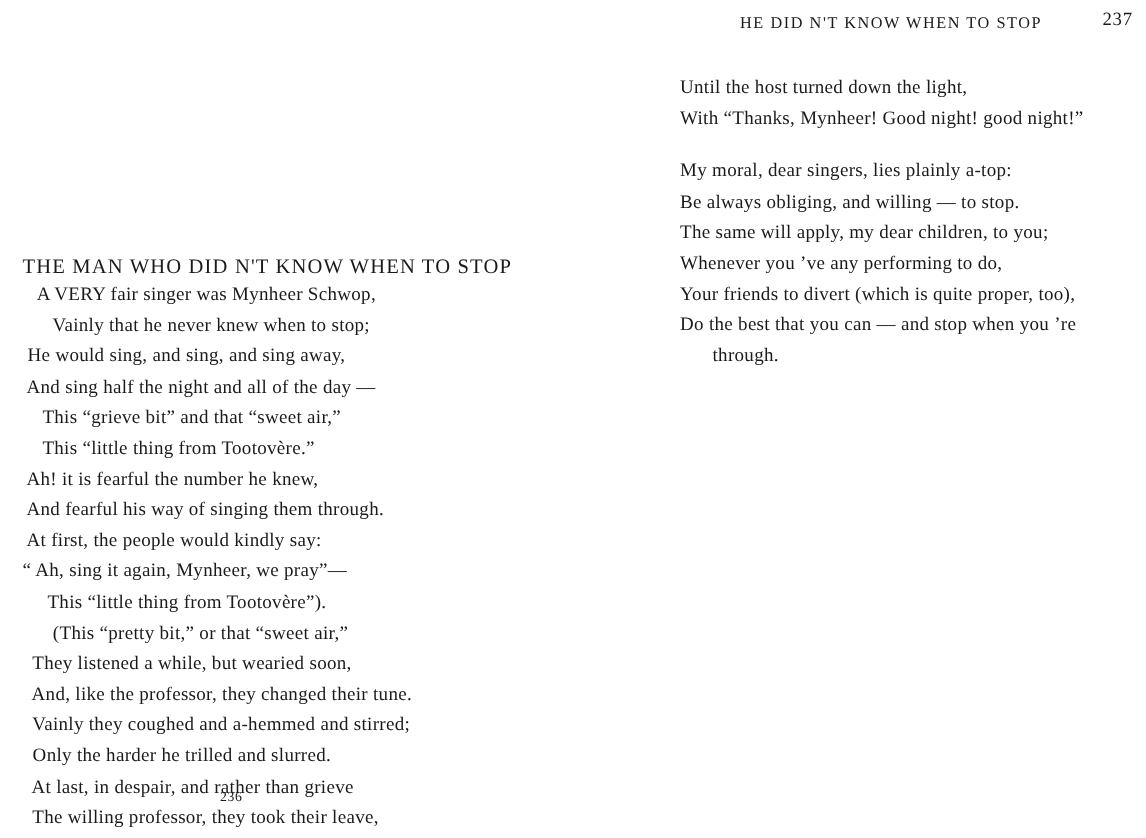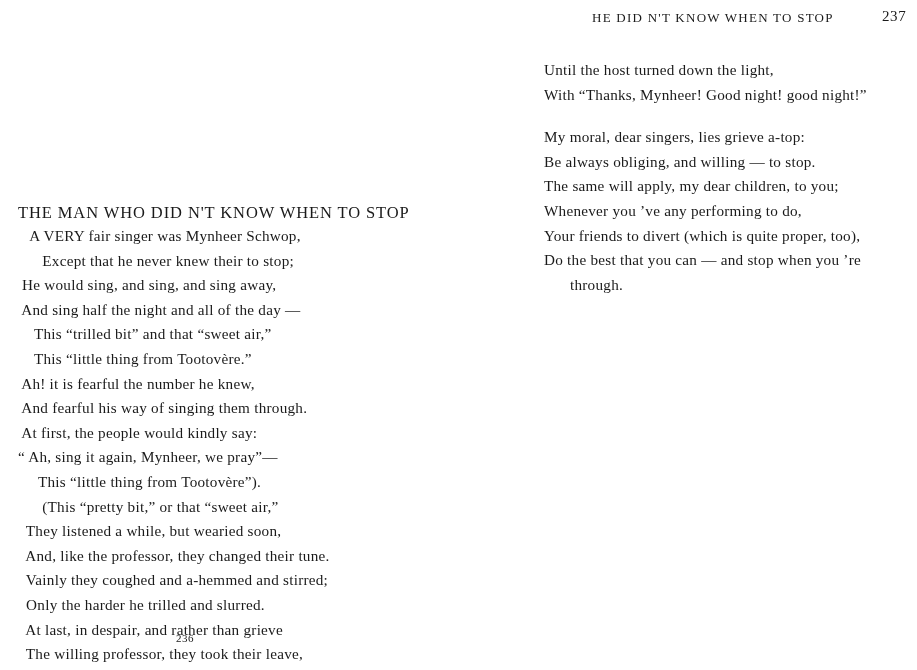--- a/index.html
+++ b/index.html
@@ -113,24 +113,24 @@
 <body>
 
 <div class="page">
 
   <div class="left-page">
 
     <h1 class="poem-title">THE MAN WHO DID N'T KNOW WHEN TO STOP</h1>
 
     <div class="poem-body">
       <div class="ln">   A VERY fair singer was Mynheer Schwop,</div>
-      <div class="ln">      Except that he never knew their to stop;</div>
+      <div class="ln">      Vainly that he never knew when to stop;</div>
       <div class="ln"> He would sing, and sing, and sing away,</div>
       <div class="ln"> And sing half the night and all of the day —</div>
-      <div class="ln">    This “trilled bit” and that “sweet air,”</div>
+      <div class="ln">    This “grieve bit” and that “sweet air,”</div>
       <div class="ln">    This “little thing from Tootovère.”</div>
       <div class="ln"> Ah! it is fearful the number he knew,</div>
       <div class="ln"> And fearful his way of singing them through.</div>
       <div class="ln"> At first, the people would kindly say:</div>
       <div class="ln">“ Ah, sing it again, Mynheer, we pray”—</div>
       <div class="ln">     This “little thing from Tootovère”).</div>
       <div class="ln">      (This “pretty bit,” or that “sweet air,”</div>
       <div class="ln">  They listened a while, but wearied soon,</div>
       <div class="ln">  And, like the professor, they changed their tune.</div>
       <div class="ln">  Vainly they coughed and a-hemmed and stirred;</div>
@@ -149,21 +149,21 @@
     <div class="running-head">HE DID N'T KNOW WHEN TO STOP</div>
 
     <div class="folio-right">237</div>
 
     <div class="right-body">
       <div class="ln">Until the host turned down the light,</div>
       <div class="ln">With “Thanks, Mynheer! Good night! good night!”</div>
 
       <div class="stanza-gap"></div>
 
-      <div class="ln">My moral, dear singers, lies grieve a-top:</div>
+      <div class="ln">My moral, dear singers, lies plainly a-top:</div>
       <div class="ln">Be always obliging, and willing — to stop.</div>
       <div class="ln">The same will apply, my dear children, to you;</div>
       <div class="ln">Whenever you ’ve any performing to do,</div>
       <div class="ln">Your friends to divert (which is quite proper, too),</div>
       <div class="ln"><span>Do the best that you can — </span><span class="ital">and stop when you ’re</span></div>
       <div class="ln indent-1 ital">through.</div>
     </div>
 
   </div>
 </div>

